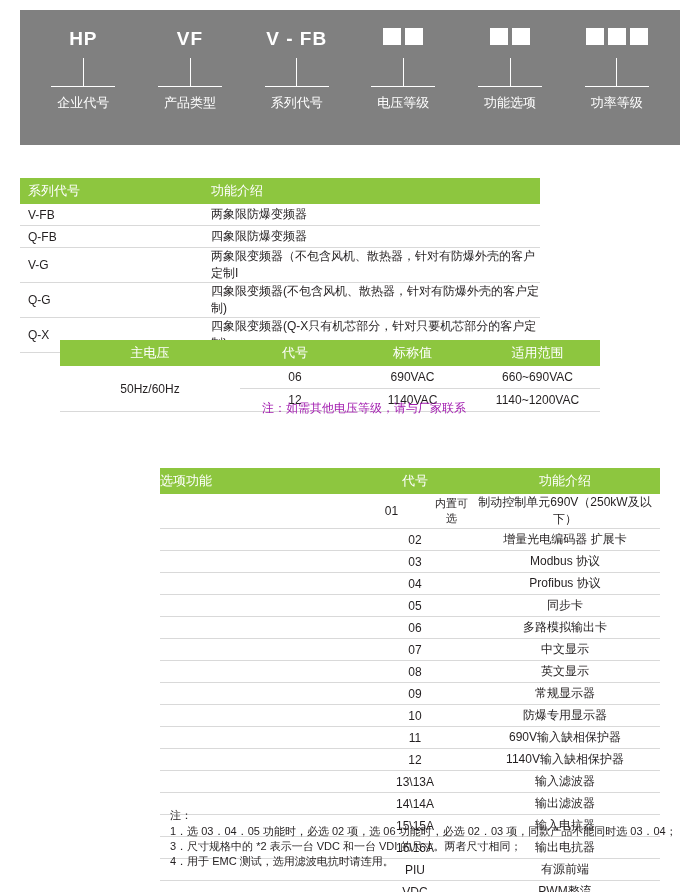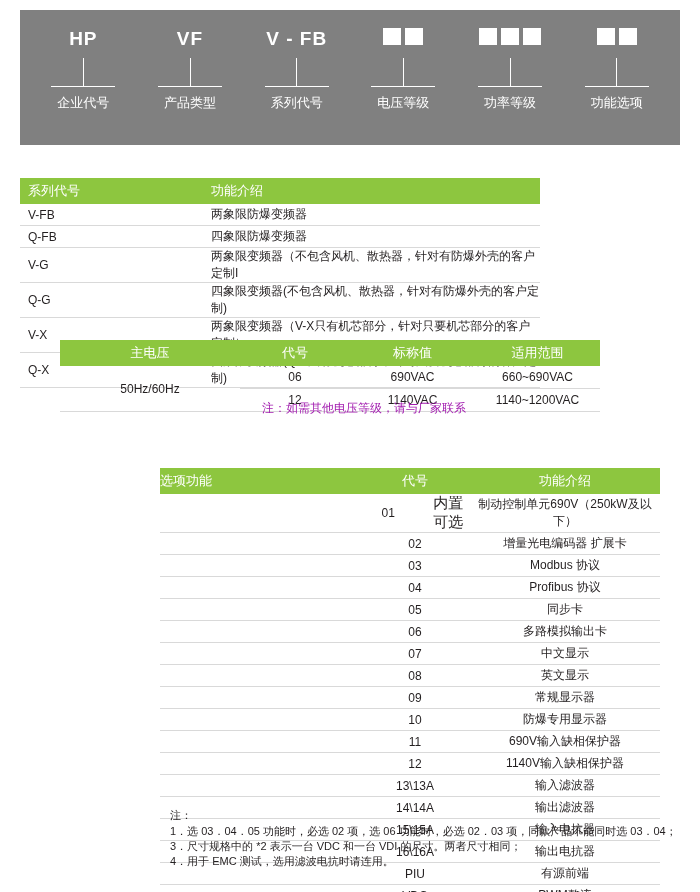--- a/index.html
+++ b/index.html
@@ -132,21 +132,21 @@
     left: 160px;
     top: 468px;
     width: 500px;
     text-align: center;
   }
   #option-table .oc1 { width: 200px; text-align: left; }
   #option-table .oc2 { width: 110px; }
   #option-table .oc3 { }
   #option-table td { height: 21px; }
   .inline-note {
-    font-size: 15px;
+    font-size: 11px;
     color: #231f20;
     margin-left: 18px;
   }
   .oc2-cell { position: relative; }
   .oc2-inner {
     display: flex;
     align-items: center;
     justify-content: flex-end;
     padding-left: 8px;
   }
@@ -199,35 +199,35 @@
       </div>
       <div class="stem"></div>
       <div class="bhr"></div>
       <div class="blabel">电压等级</div>
     </div>
 
     <div class="bcol">
       <div class="boxes">
         <div class="box"></div>
         <div class="box"></div>
-        <div class="box"></div>
       </div>
       <div class="stem"></div>
       <div class="bhr"></div>
+      <div class="blabel">功能选项</div>
+    </div>
+
+    <div class="bcol">
+      <div class="boxes">
+        <div class="box"></div>
+        <div class="box"></div>
+        <div class="box"></div>
+      </div>
+      <div class="stem"></div>
+      <div class="bhr"></div>
       <div class="blabel">功率等级</div>
-    </div>
-
-    <div class="bcol">
-      <div class="boxes">
-        <div class="box"></div>
-        <div class="box"></div>
-      </div>
-      <div class="stem"></div>
-      <div class="bhr"></div>
-      <div class="blabel">功能选项</div>
     </div>
 
   </div>
 </div>
 
 <table class="tbl" id="series-table">
   <tbody>
       <tr class="hdr-green">
     <td class="c1">系列代号</td>
     <td class="c2">功能介绍</td>
@@ -240,24 +240,20 @@
     <td class="c1">Q-FB</td>
     <td class="c2">四象限防爆变频器</td>
   </tr>
   <tr class="row-line">
     <td class="c1">V-G</td>
     <td class="c2">两象限变频器（不包含风机、散热器，针对有防爆外壳的客户定制I</td>
   </tr>
   <tr class="row-line">
     <td class="c1">Q-G</td>
     <td class="c2">四象限变频器(不包含风机、散热器，针对有防爆外壳的客户定制)</td>
-  </tr>
-  <tr class="row-line">
-    <td class="c1">V-X</td>
-    <td class="c2">两象限变频器（V-X只有机芯部分，针对只要机芯部分的客户定制）</td>
   </tr>
   <tr class="row-line">
     <td class="c1">Q-X</td>
     <td class="c2">四象限变频器(Q-X只有机芯部分，针对只要机芯部分的客户定制)</td>
   </tr>
 </tbody>
   </table>
 
 <table class="tbl" id="voltage-table">
   <tbody>

